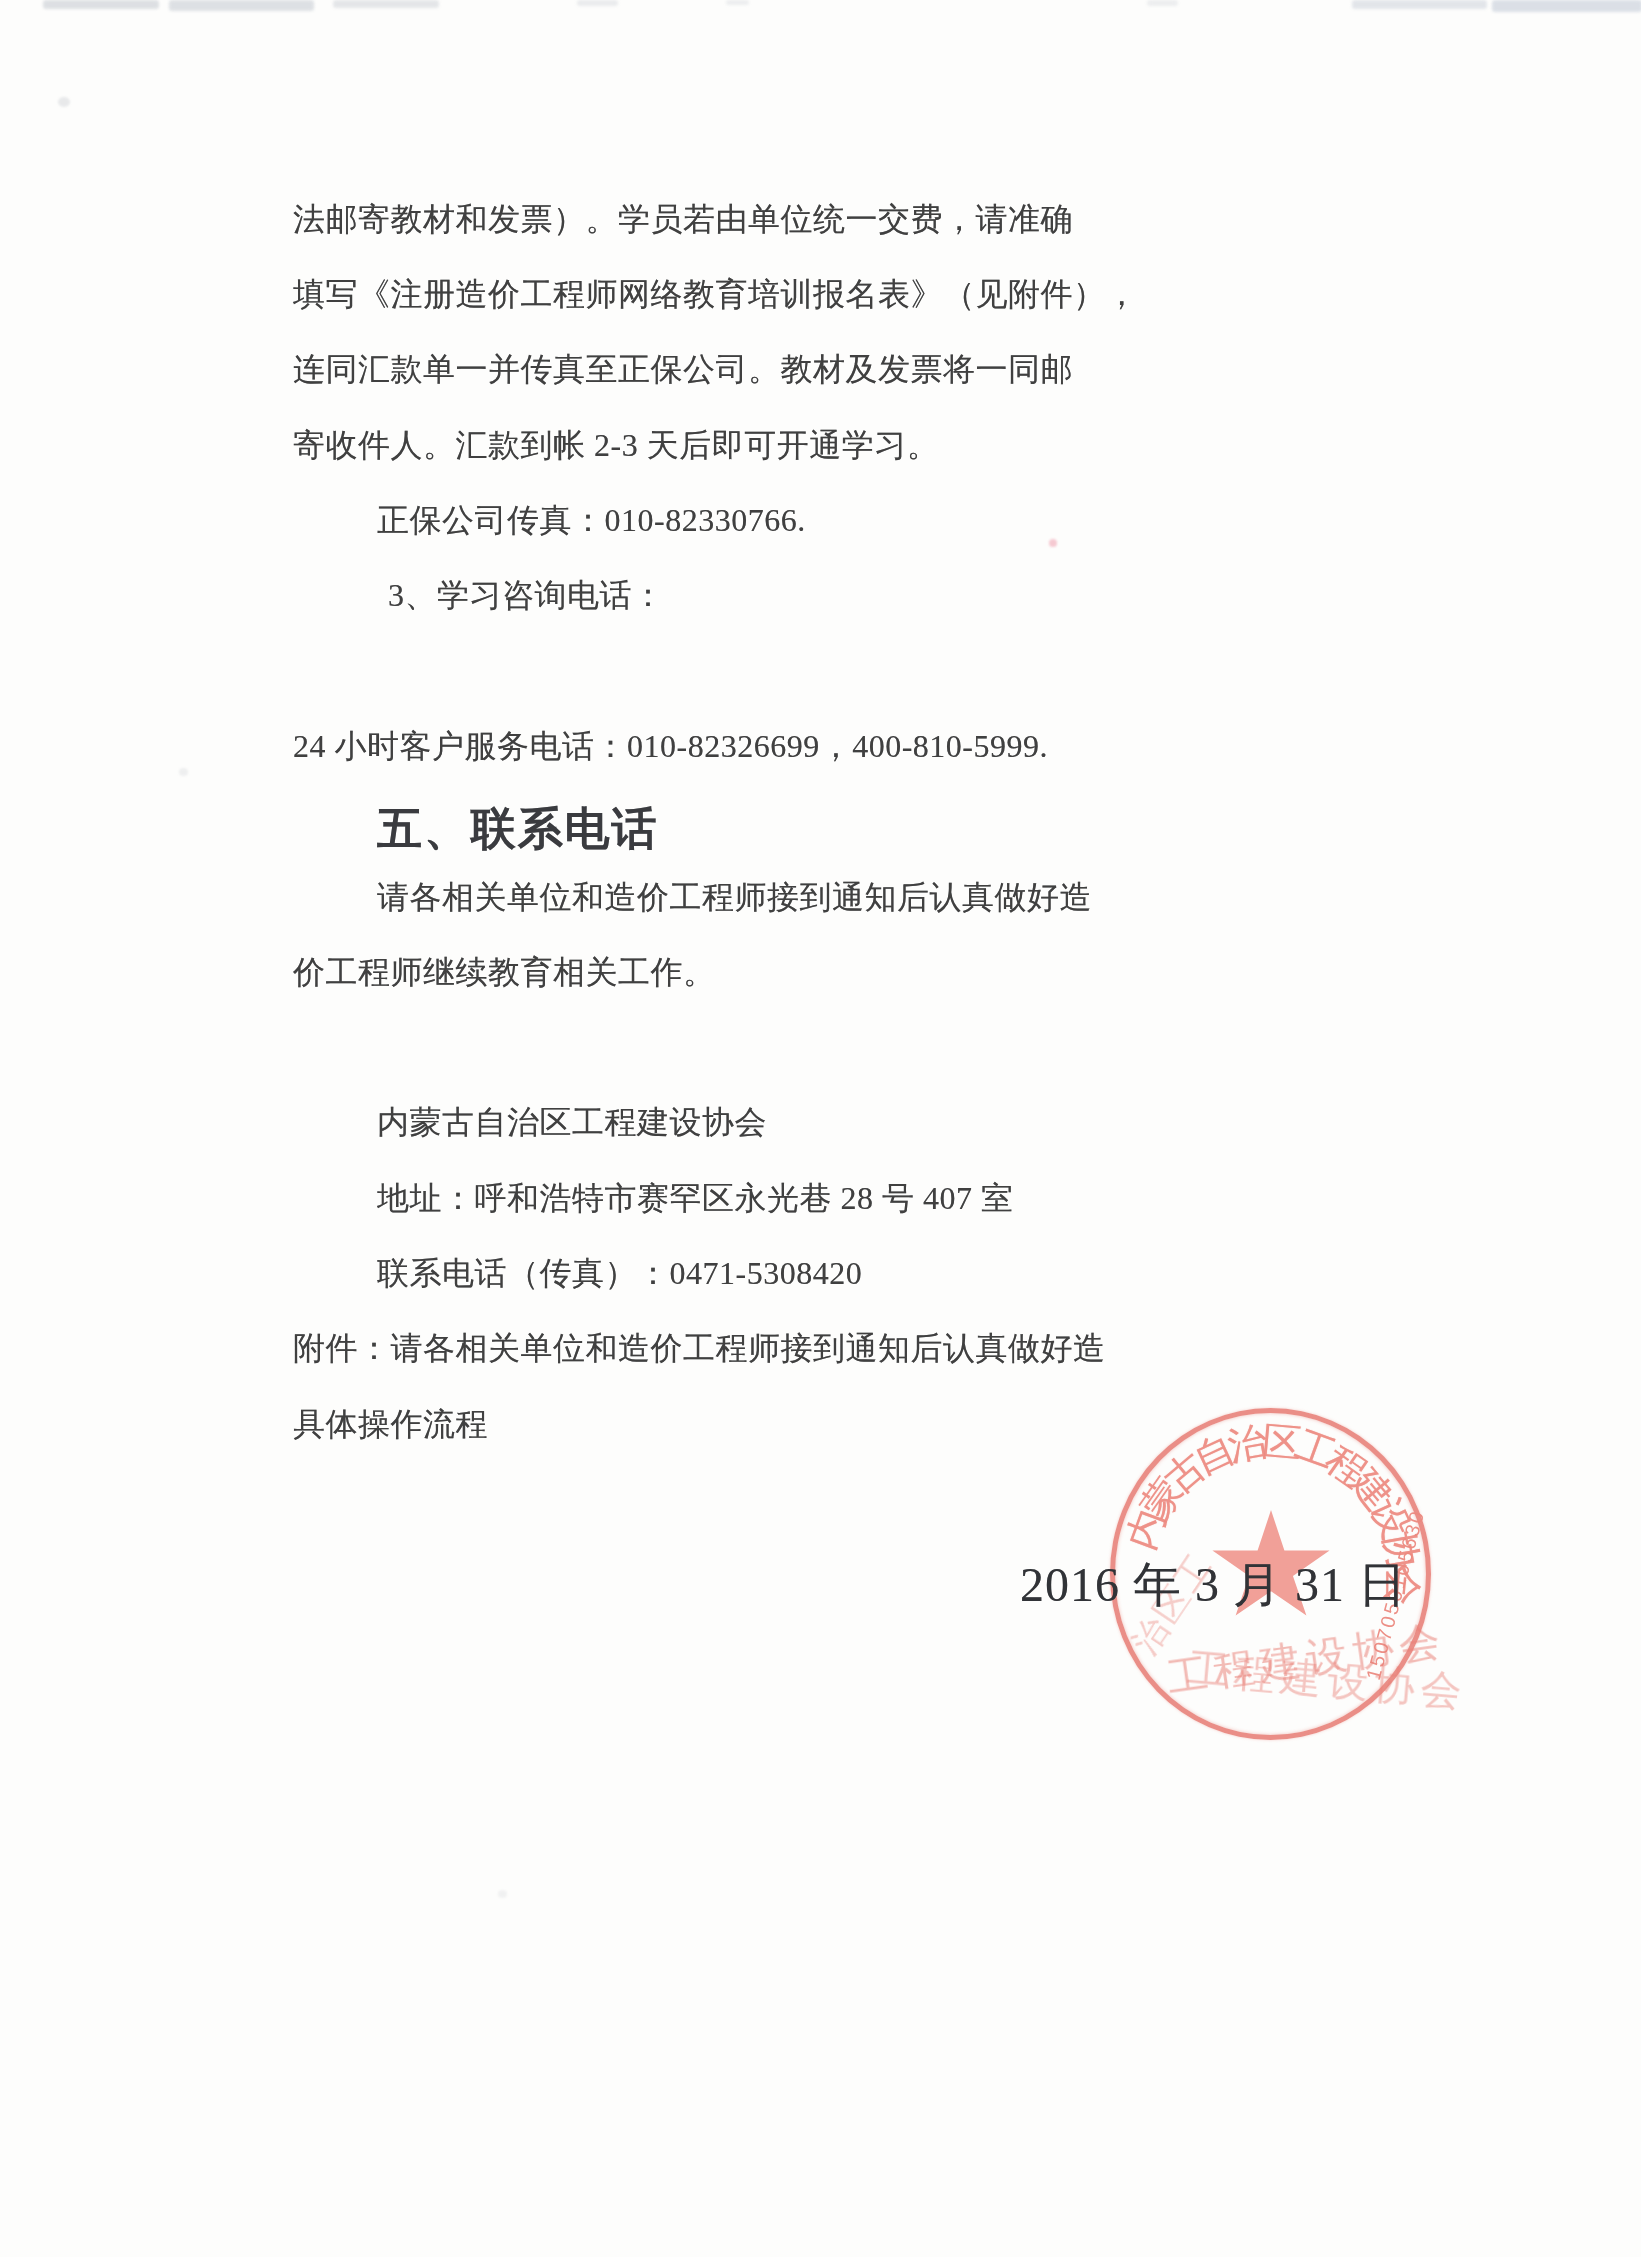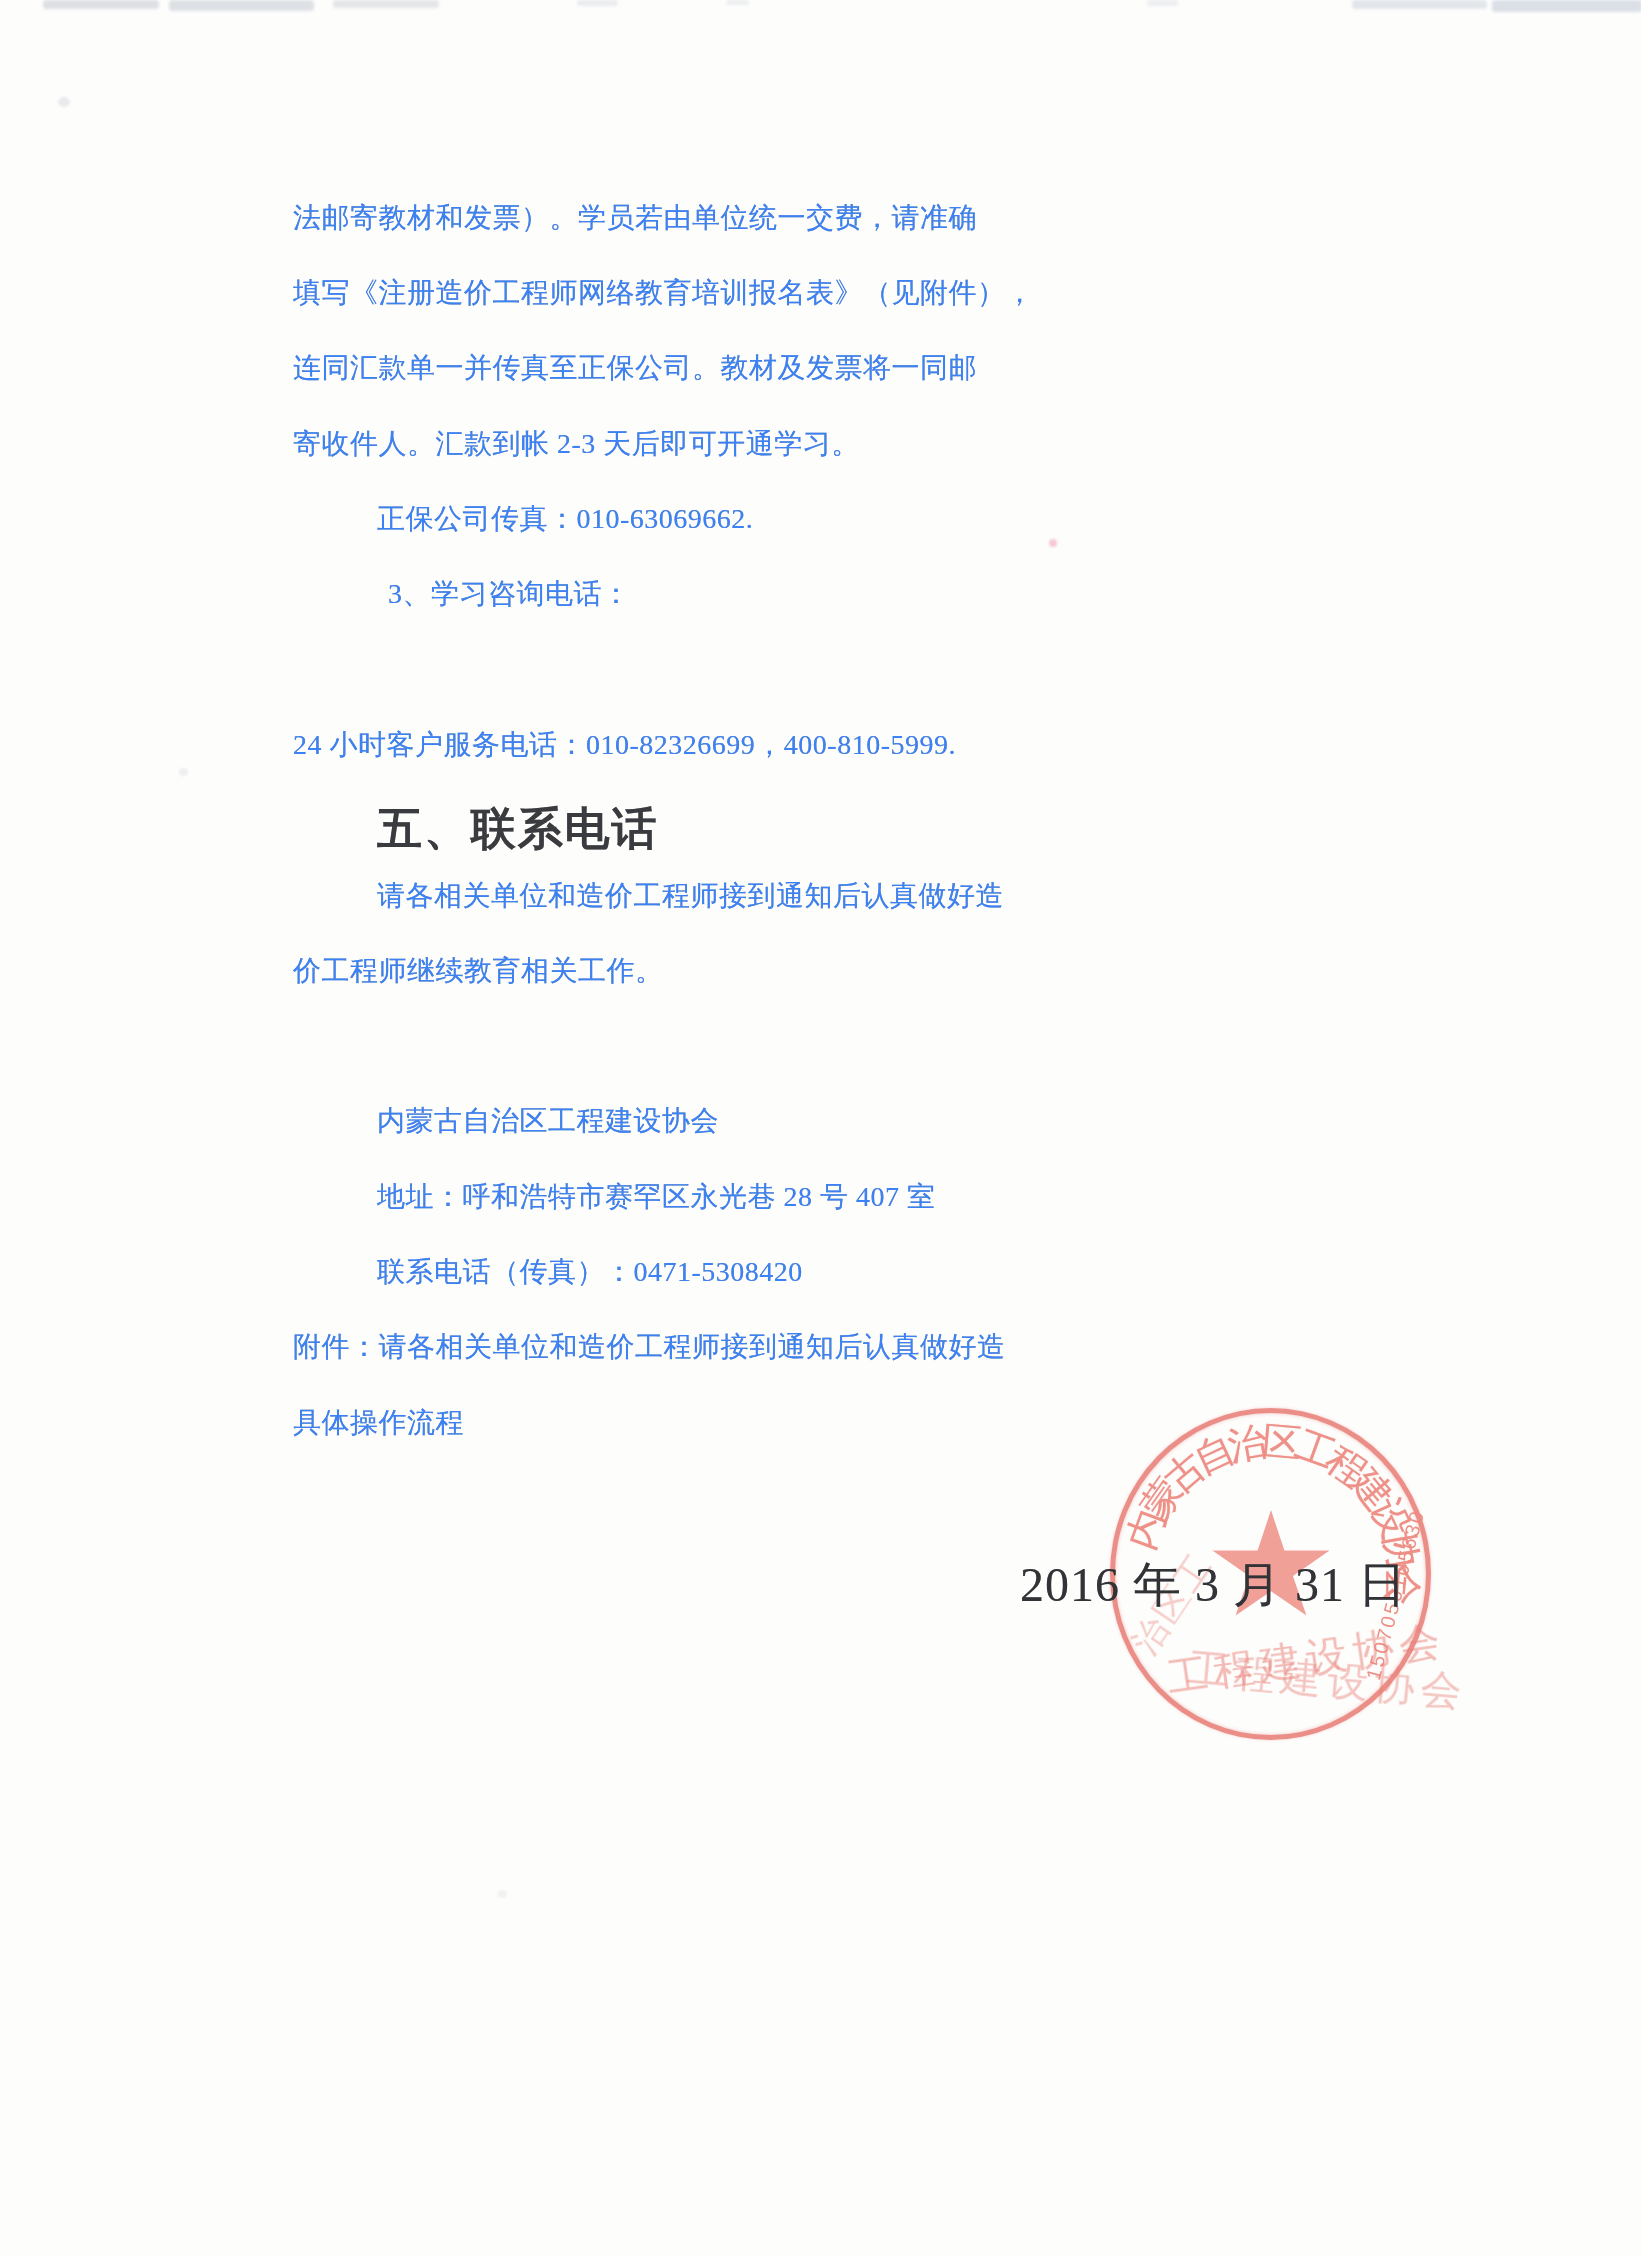--- a/index.html
+++ b/index.html
@@ -3,21 +3,21 @@
 <meta charset="utf-8">
 <style>
   html,body { margin:0; padding:0; background:#e9e9e9; }
   .page {
     position:relative; width:1641px; height:2257px;
     background:#fdfdfc; overflow:hidden;
     font-family:"Liberation Serif","DejaVu Serif",serif;
   }
   
   .line {
-    position:absolute; font-size:28px; line-height:1.06; color:#3b82f6;
+    position:absolute; font-size:32px; line-height:1.06; color:#404040;
     white-space:pre; letter-spacing:0.5px;
     text-shadow:0 0 0.6px rgba(70,72,78,.55);
   }
   .flush  { left:293px; }
   .indent { left:377px; }
   .indent6{ left:388px; }
   .line.heading {
     font-family:"Liberation Sans","DejaVu Sans",sans-serif;
     font-weight:700; color:#3a3b3f; font-size:45px; letter-spacing:1.9px;
   }
@@ -89,21 +89,21 @@
   <div class="smudge sm8"></div>
   <div class="speck sp1"></div>
   <div class="speck sp2"></div>
   <div class="speck sp3"></div>
   <div class="speck sp4"></div>
 
   <div class="line flush" style="top:203px">法邮寄教材和发票）。学员若由单位统一交费，请准确</div>
   <div class="line flush" style="top:278px">填写《注册造价工程师网络教育培训报名表》（见附件），</div>
   <div class="line flush" style="top:353px">连同汇款单一并传真至正保公司。教材及发票将一同邮</div>
   <div class="line flush" style="top:429px">寄收件人。汇款到帐 2-3 天后即可开通学习。</div>
-  <div class="line indent" style="top:504px">正保公司传真：010-63069662.</div>
+  <div class="line indent" style="top:504px">正保公司传真：010-82330766.</div>
   <div class="line indent6" style="top:579px">3、学习咨询电话：</div>
   <div class="line flush" style="top:730px">24 小时客户服务电话：010-82326699，400-810-5999.</div>
   <div class="line indent heading" style="top:805px">五、联系电话</div>
   <div class="line indent" style="top:881px">请各相关单位和造价工程师接到通知后认真做好造</div>
   <div class="line flush" style="top:956px">价工程师继续教育相关工作。</div>
   <div class="line indent" style="top:1106px">内蒙古自治区工程建设协会</div>
   <div class="line indent" style="top:1182px">地址：呼和浩特市赛罕区永光巷 28 号 407 室</div>
   <div class="line indent" style="top:1257px">联系电话（传真）：0471-5308420</div>
   <div class="line flush" style="top:1332px">附件：请各相关单位和造价工程师接到通知后认真做好造</div>
   <div class="line flush" style="top:1408px">具体操作流程</div>

